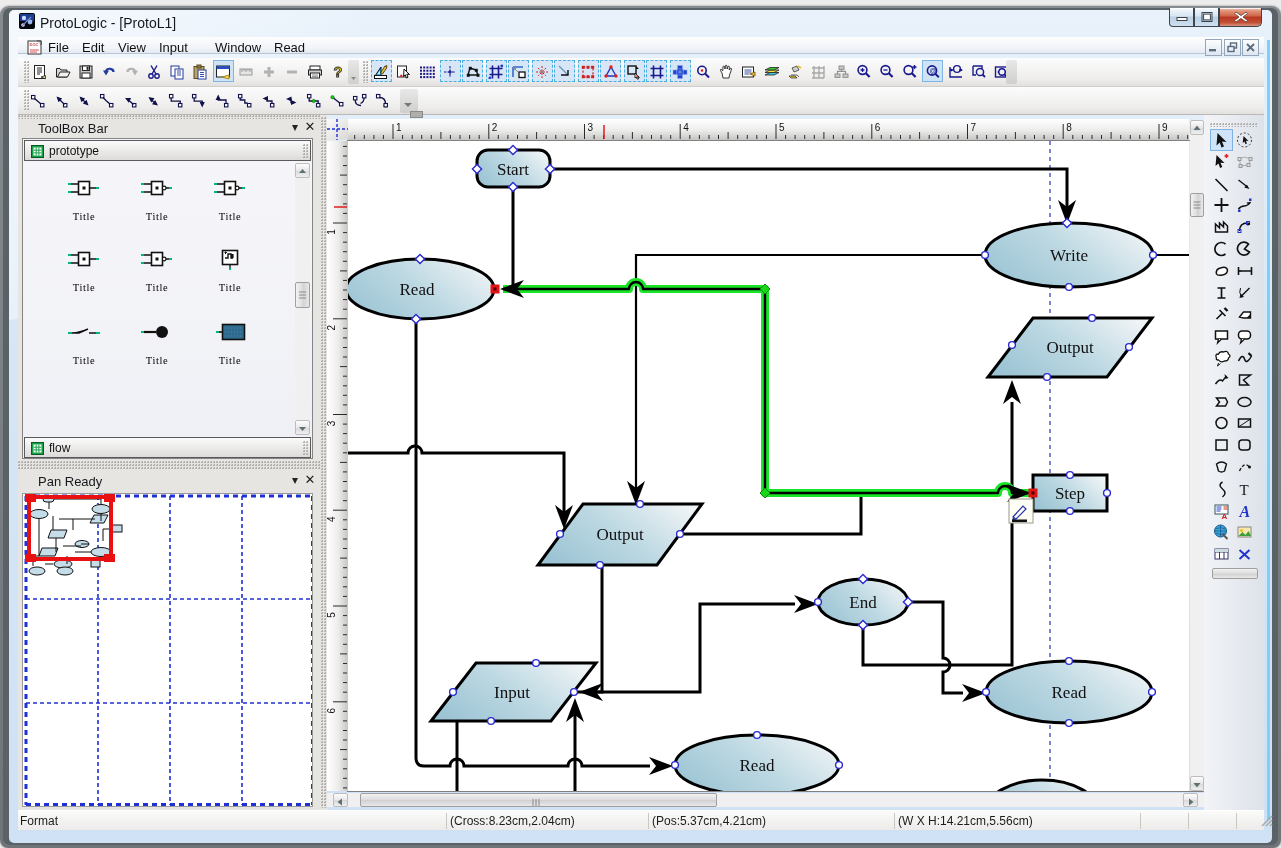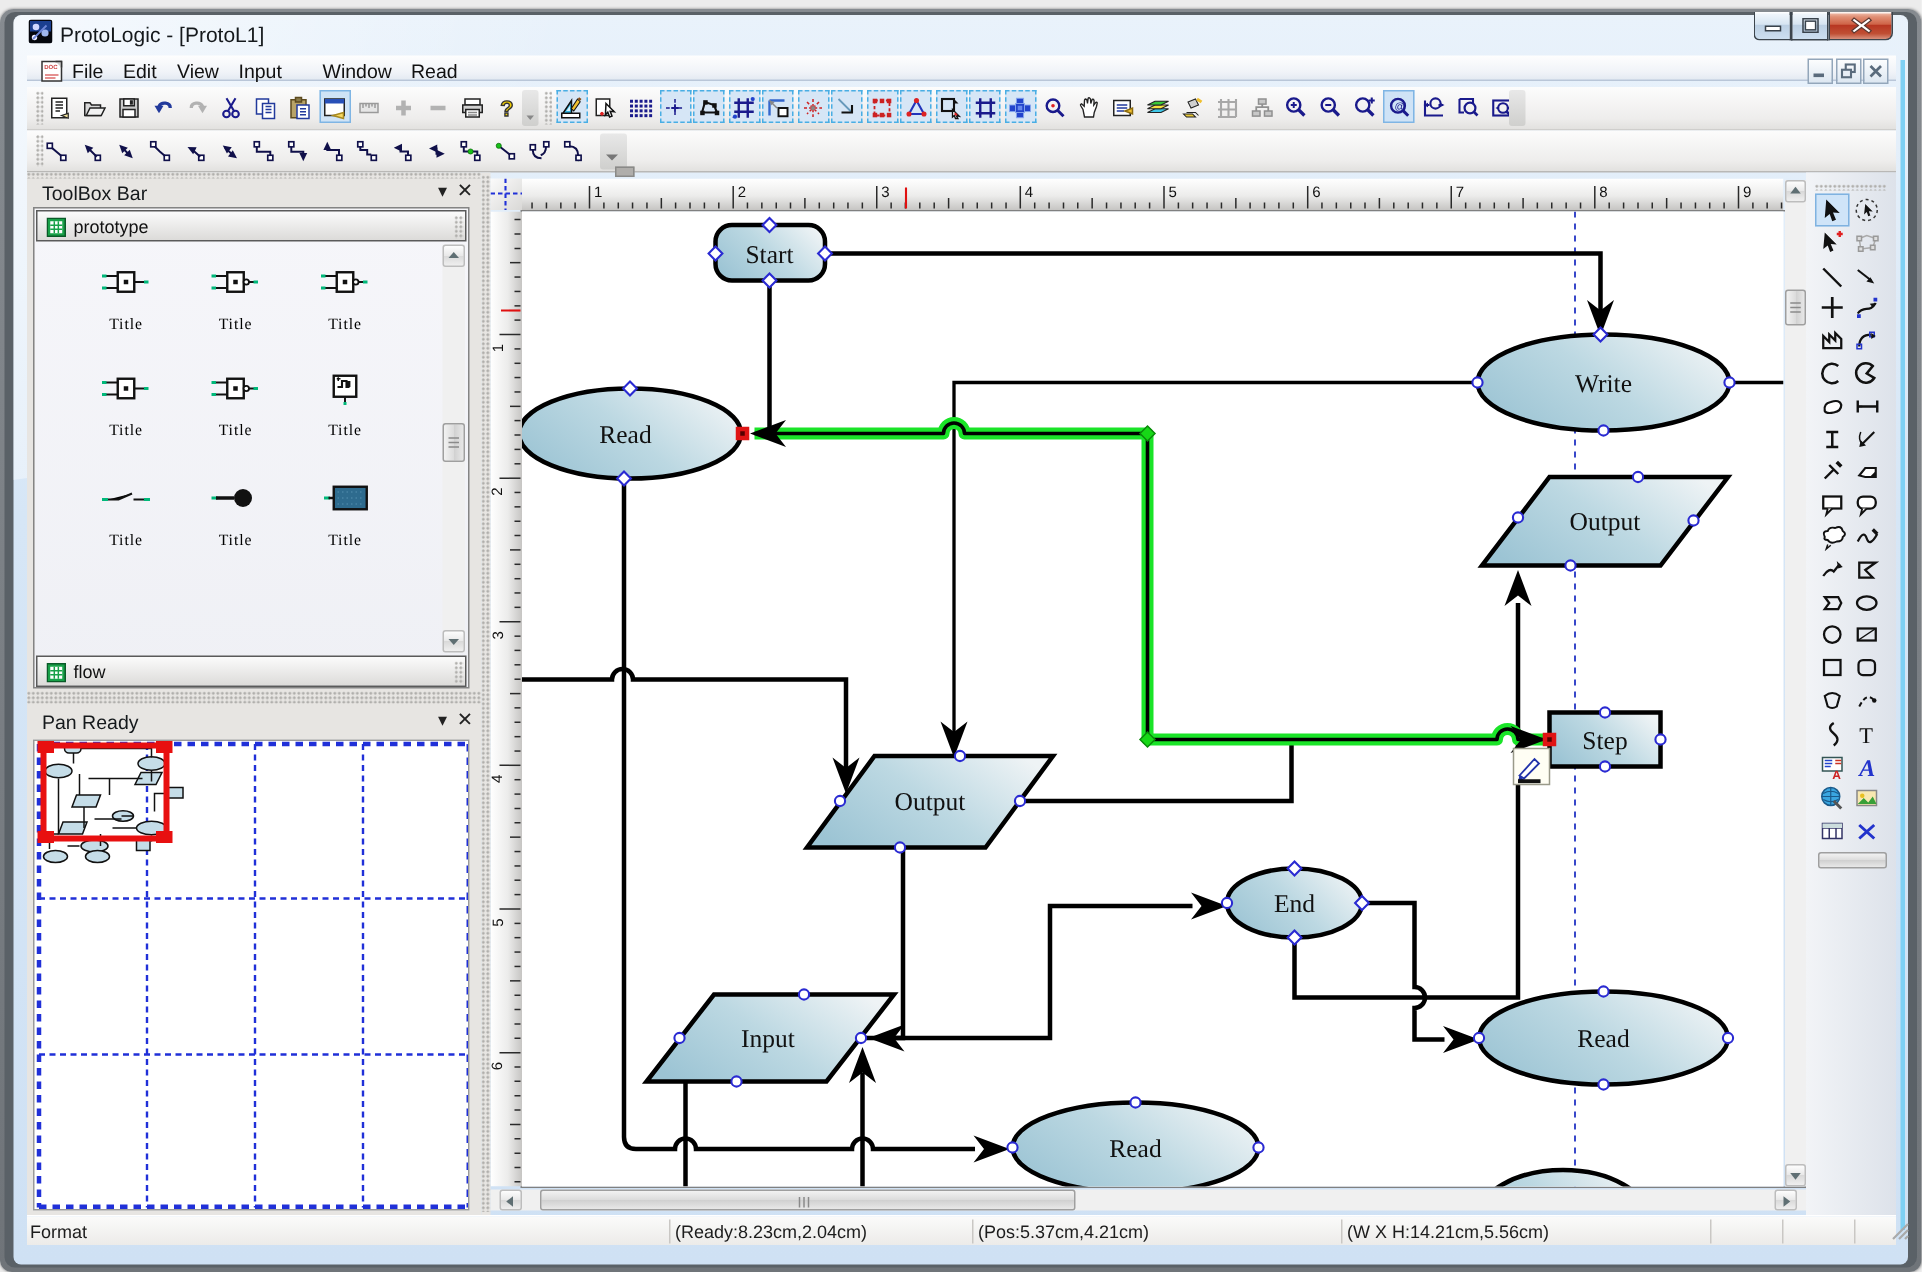--- a/index.html
+++ b/index.html
@@ -37,21 +37,21 @@
 #tbrow2{position:absolute;left:18px;top:87px;width:1246px;height:28px;
  background:linear-gradient(180deg,#fcfcfc,#eeedec 75%,#e2e1df);border-bottom:1px solid #b9b8b6}
 .grip{position:absolute;width:5px;background:radial-gradient(circle at 1.2px 1.2px,#b0afac 0.8px,rgba(0,0,0,0) 1.1px);background-size:3px 3px}
 .tbend{position:absolute;width:11px;height:24px;background:linear-gradient(180deg,#e8e8e8,#cfcfcd);border-radius:2px}
 .ticon{position:absolute;width:16px;height:16px}
 .toggle{position:absolute;width:21px;height:22px;border:1px dashed #49aee4;background:#d6e6f6}
 .toggle2{position:absolute;width:21px;height:22px;border:1px solid #7fb5e4;background:#cfe3f6}
 
 #leftcol{position:absolute;left:18px;top:115px;width:303px;height:695px;background:#e7e5e2}
 .paneltitle{position:absolute;left:22px;width:291px;height:20px;font-size:13px;color:#15191c}
-.paneltitle .t{position:absolute;left:6px;top:3px}
+.paneltitle .t{position:absolute;left:16px;top:3px}
 .paneltitle .bt{position:absolute;top:2px;width:14px;height:14px;color:#222;font-size:12px;text-align:center;line-height:14px}
 #tbox{position:absolute;left:22px;top:138px;width:291px;height:321px;border:1px solid #848484;background:linear-gradient(180deg,#f6f6fa,#eff0f5)}
 .ghead{position:absolute;left:1px;width:287px;height:21px;border:1px solid #5a5a5a;
  background:linear-gradient(180deg,#fbfbfb,#dcdbd9);font-size:12px;color:#111}
 .ghead .txt{position:absolute;left:24px;top:3px}
 .titem{position:absolute;width:70px;text-align:center}
 .titem .lbl{font-family:Liberation Serif, serif;font-size:10.5px;letter-spacing:0.6px;color:#000}
 
 .sb{position:absolute;background:#f0f0f0}
 .sbtn{position:absolute;background:linear-gradient(180deg,#fdfdfd,#e8e8e8 50%,#d9d9d9 51%,#efefef);border:1px solid #bdbdbd;border-radius:2px;color:#4f6367;text-align:center}
@@ -1101,19 +1101,19 @@
         </svg></div>
 </div>
     <div id="status">
       <div class="sep" style="left:428px"></div>
       <div class="sep" style="left:630px"></div>
       <div class="sep" style="left:876px"></div>
       <div class="sep" style="left:1122px"></div>
       <div class="sep" style="left:1170px"></div>
       <div class="sep" style="left:1218px"></div>
       <span style="left:2px">Format</span>
-      <span style="left:432px">(Ready:8.23cm,2.04cm)</span>
+      <span style="left:432px">(Cross:8.23cm,2.04cm)</span>
       <span style="left:634px">(Pos:5.37cm,4.21cm)</span>
       <span style="left:880px">(W X H:14.21cm,5.56cm)</span>
       <svg id="grip" width="14" height="14" style="left:1242px">
         <path d="M12 2 L2 12 M12 6 L6 12 M12 10 L10 12" stroke="#aaa" stroke-width="1.5"></path>
       </svg>
     </div>
   </div>
 </body></html>

